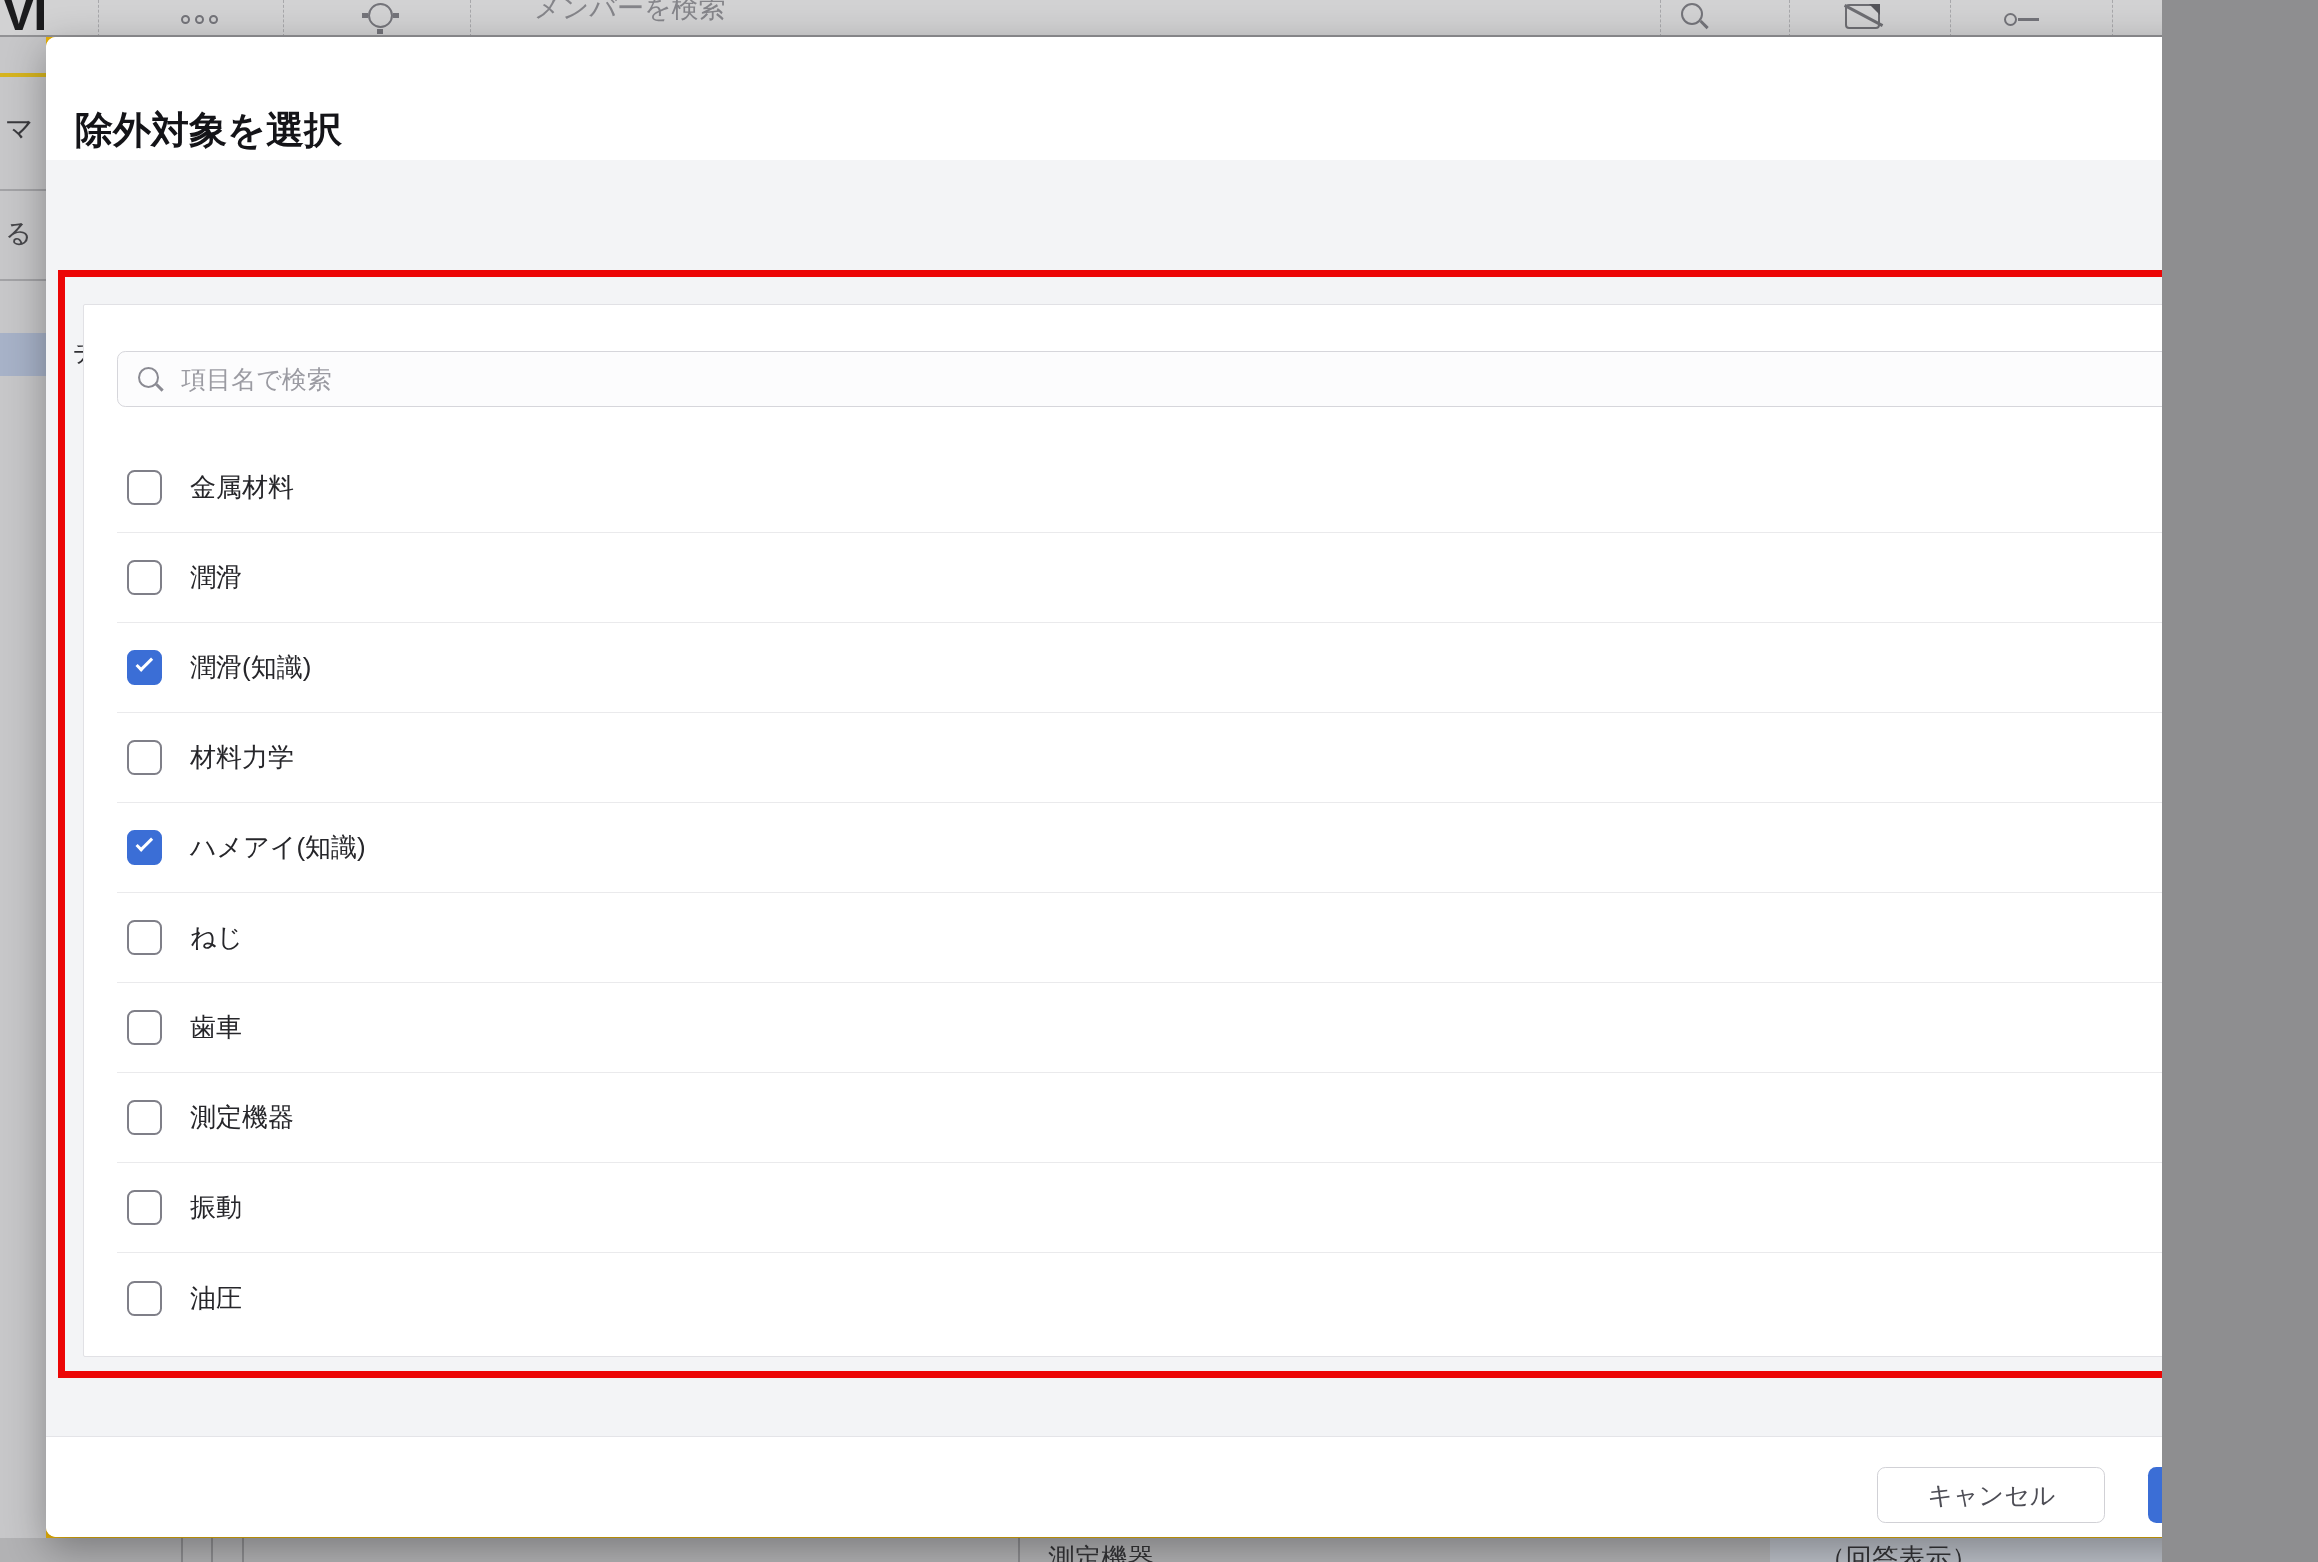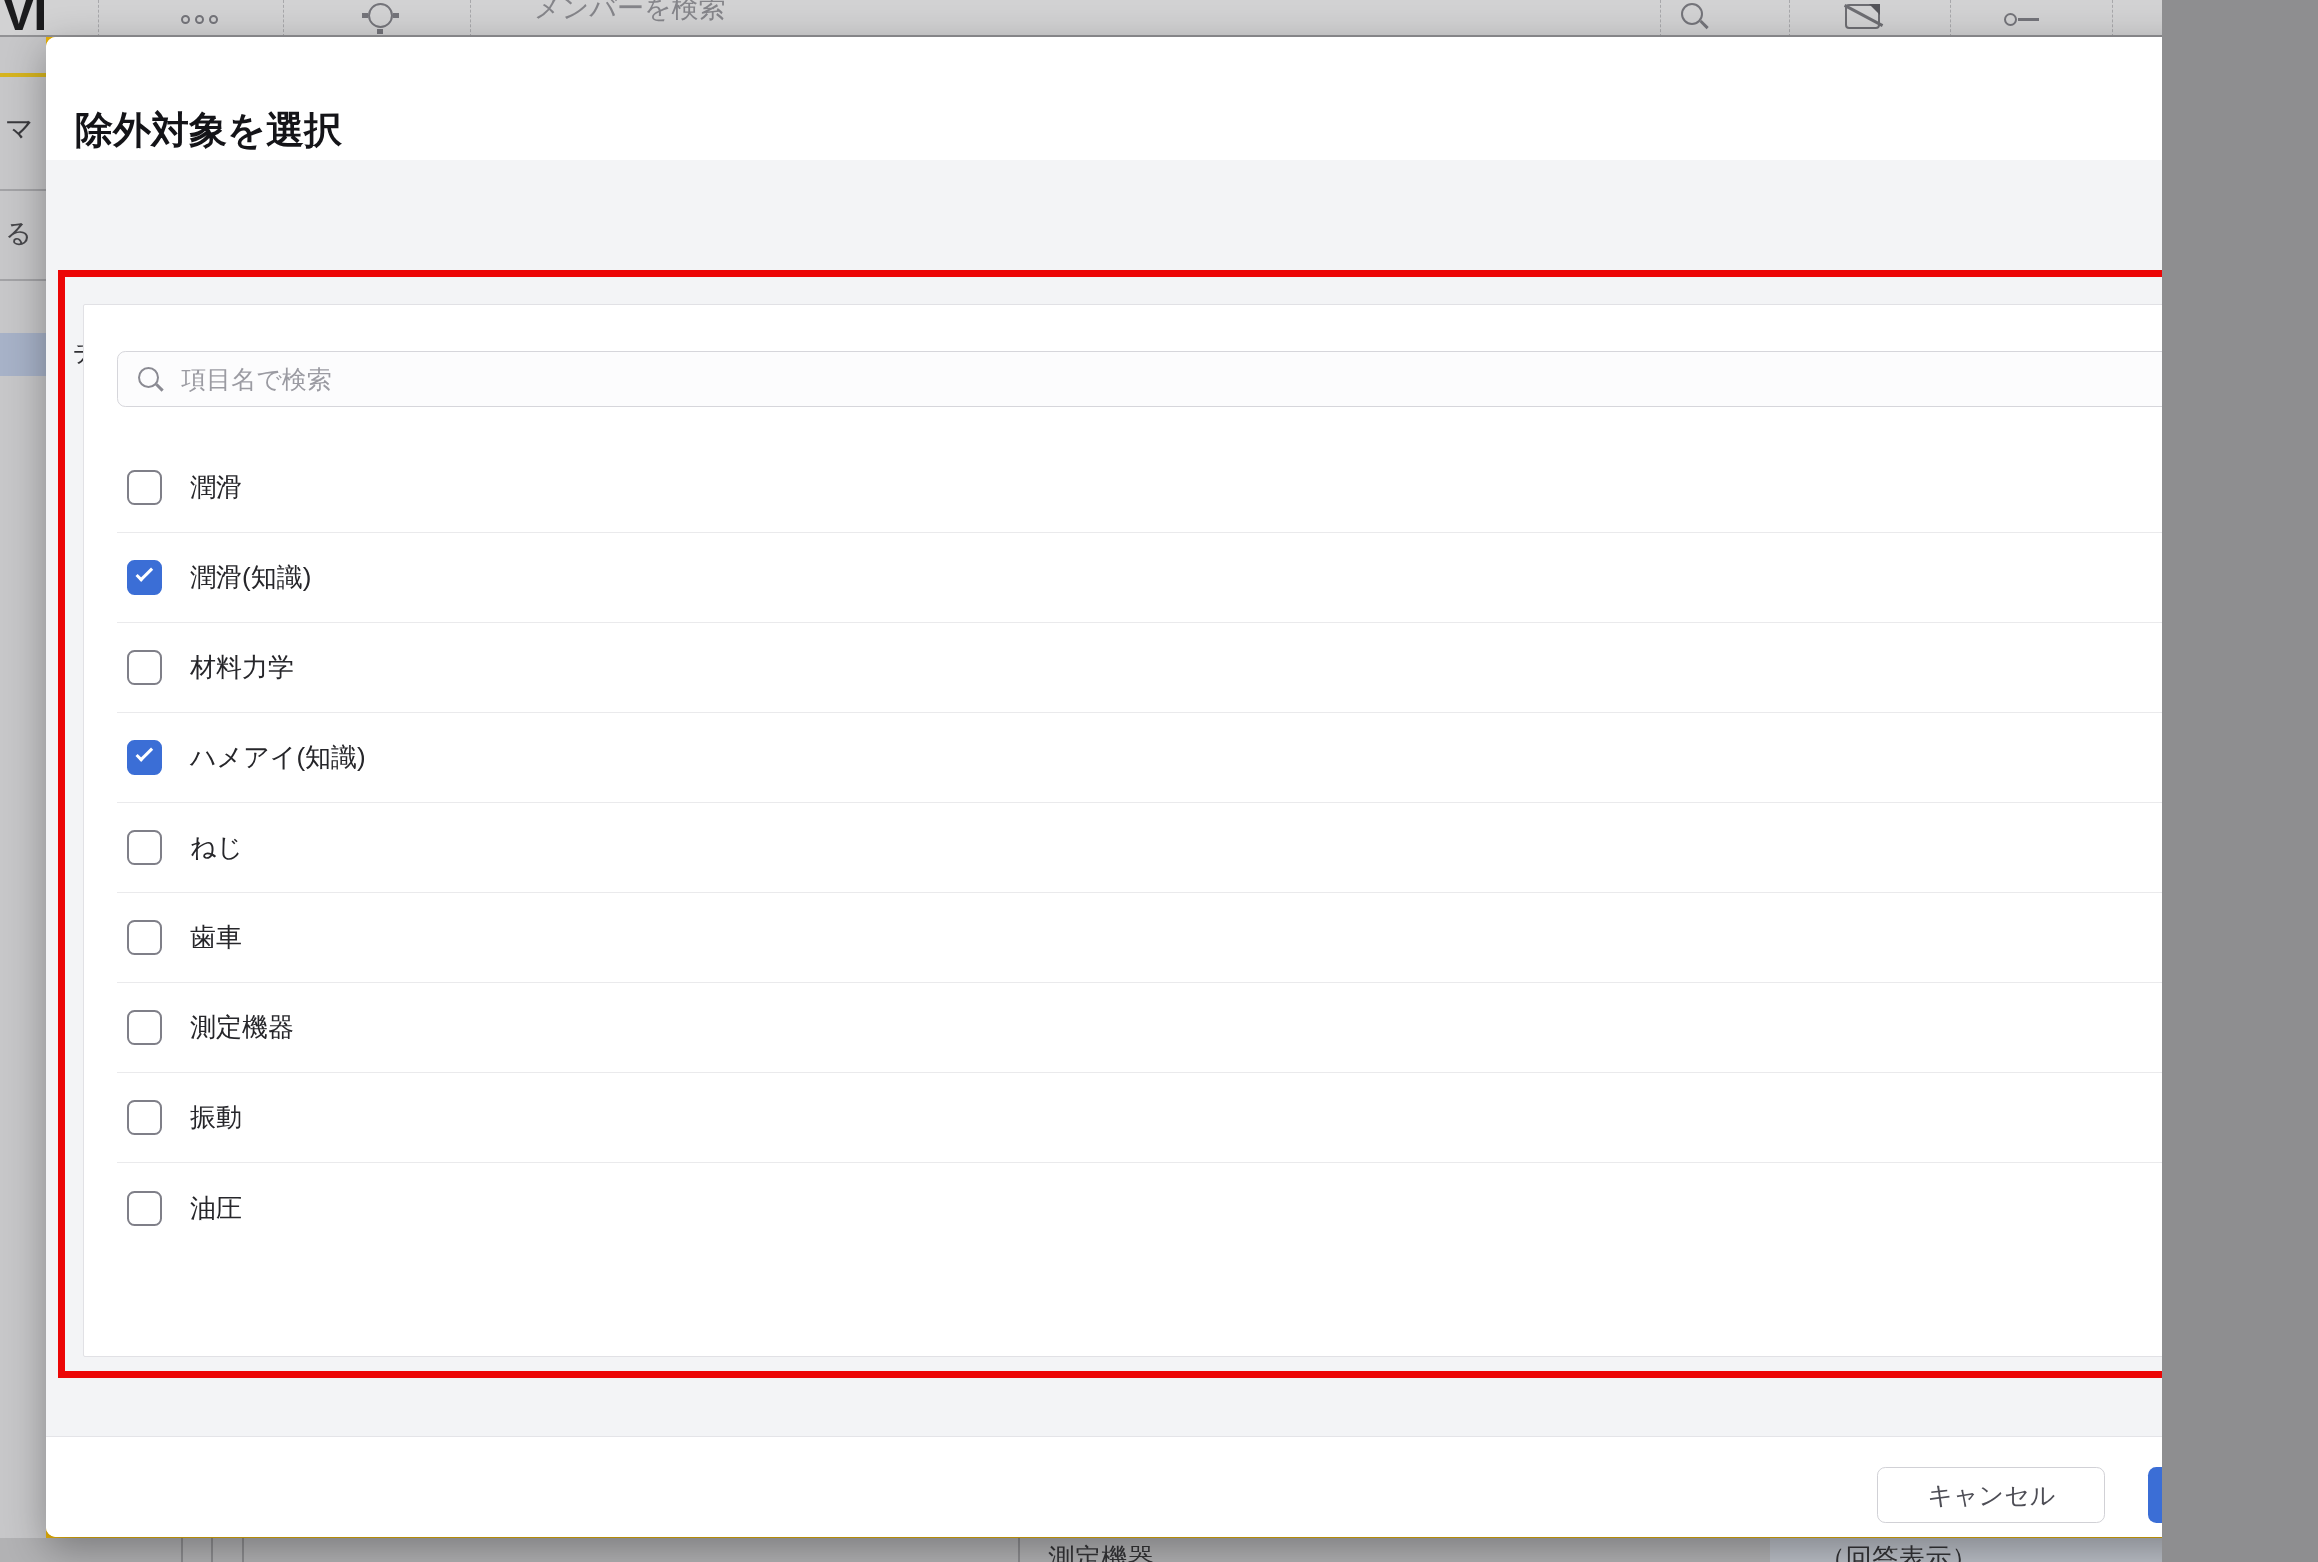--- a/index.html
+++ b/index.html
@@ -148,20 +148,24 @@
     <div class="m-body">
       <div class="m-desc">チェックを入れた項目は、データ連携の対象から除外できます。（連携対象の選択に応じて、操作可能な項目のみが表示されています。）</div>
     </div>
 
     <div class="card">
       <div class="search-box">
         <span class="s-icon"></span>
         <input type="text" placeholder="項目名で検索" style="">
       </div>
       <div class="list">
+  <div class="row">
+    <span class="cb"></span>
+    <span class="lbl">金属材料</span>
+  </div>
 
   <div class="row">
     <span class="cb"></span>
     <span class="lbl">潤滑</span>
   </div>
 
   <div class="row">
     <span class="cb checked">
               <span class="tick"></span>
             </span>

